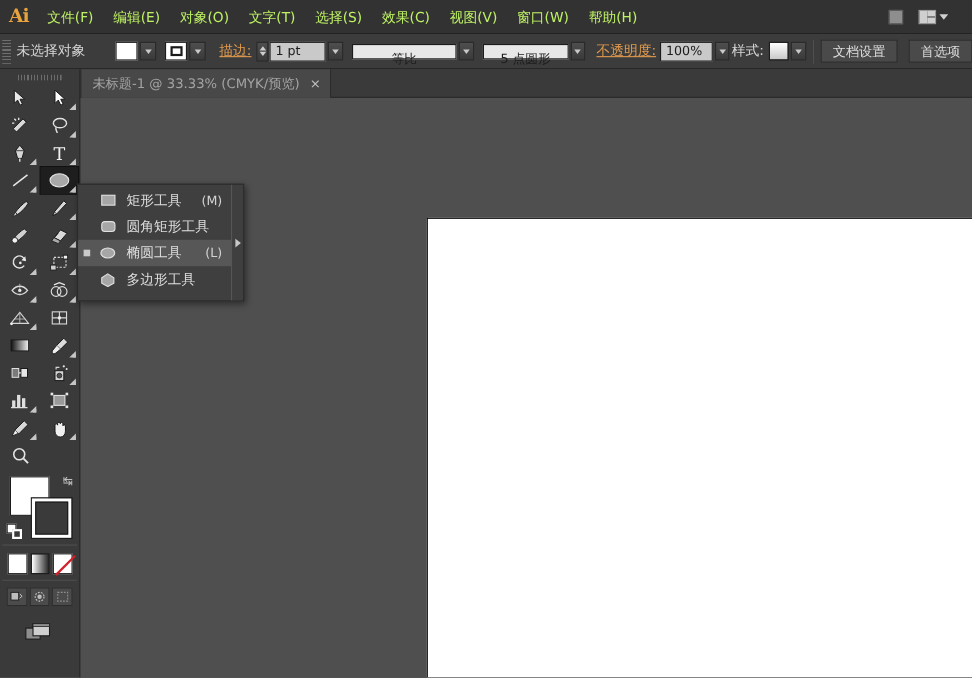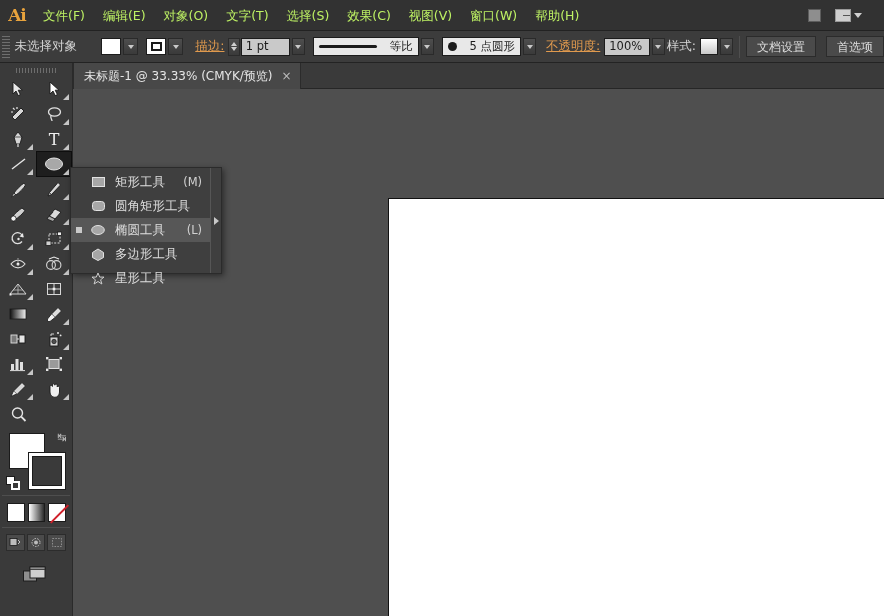--- a/index.html
+++ b/index.html
@@ -101,24 +101,24 @@
   .spinner i { width:0;height:0;border-left:3px solid transparent;border-right:3px solid transparent; display:block;}
   .spinner i.up { border-bottom: 4px solid #cfcfcf; margin-bottom:1px;}
   .spinner i.dn { border-top: 4px solid #cfcfcf; }
   .field {
     height: 18px; background: #c9c9c9; color: #1c1c1c;
     border: 1px solid #1c1c1c;
     font-size: 11.5px; line-height: 17px; padding: 0 4px;
     display: flex; align-items: center; white-space: nowrap;
   }
   .combo {
-    height: 19px; background: #e8e8e8; color: #1c1c1c;
+    height: 14px; background: #e8e8e8; color: #1c1c1c;
     border: 1px solid #1c1c1c;
-    font-size: 11.5px; display: flex; align-items: center; gap: 13px;
-    padding: 0 5px; white-space: nowrap;
+    font-size: 11.5px; display: flex; align-items: center; gap: 5px;
+    padding: 0 5px; white-space: nowrap; flex-direction: column;
   }
   .profile-line { width: 62px; height: 3px; background: #1b1b1b; border-radius:2px;}
   .brush-dot { width: 9px; height: 9px; border-radius: 50%; background: #1b1b1b; }
   .style-swatch {
     width: 21px; height: 17px; border: 1px solid #1c1c1c;
     background: linear-gradient(#ffffff, #c8c8c8);
   }
   .cb-button {
     height: 21px; padding: 0 10px; line-height: 20px;
     background: #4a4a4a; border: 1px solid #2b2b2b;
@@ -134,21 +134,21 @@
     position: absolute; left: 0; top: 0; width: 26px; height: 26px;
     display: flex; align-items: center; justify-content: center;
     color: #cacaca; font-size: 11px; background: #3a3a3a;
   }
   .doc-tab {
     position: absolute; left: 73px; top: 0; height: 26px;
     background: #484848;
     border-right: 1px solid #2b2b2b; border-left: 1px solid #2b2b2b;
     display: flex; align-items: center; padding: 0 8px 0 10px; gap: 9px;
   }
-  .doc-tab .title { font-size: 12px; color: #e5e5e5; white-space: nowrap; }
+  .doc-tab .title { font-size: 12px; color: #a3a3a3; white-space: nowrap; }
   .doc-tab .closex { font-size: 12px; color: #bdbdbd; line-height: 1; }
 
   
   .workspace {
     position: absolute; left: 73px; top: 89px;
     width: 811px; height: 527px; background: #4f4f4f;
   }
   .artboard {
     position: absolute; left: 315px; top: 109px;
     width: 500px; height: 418px; background: #ffffff;
@@ -674,29 +674,20 @@
       <div class="flyout-row">
         <span class="fi">
           <svg width="14" height="13" viewBox="0 0 14 13">
               <polygon points="7,1 12.5,4.5 12.5,9.5 7,12.5 1.5,9.5 1.5,4.5" fill="#a6a6a6" stroke="#e2e2e2" stroke-width="1"></polygon>
             </svg>
         </span>
         <span class="lbl">多边形工具</span>
         <span class="key"></span>
       </div>
 
-      <div class="flyout-row">
-        <span class="fi">
-          <svg width="14" height="13" viewBox="0 0 14 13">
-              <polygon points="7,1 8.7,5.1 13,5.1 9.6,7.8 10.9,12 7,9.5 3.1,12 4.4,7.8 1,5.1 5.3,5.1" fill="none" stroke="#cfcfcf" stroke-width="1"></polygon>
-            </svg>
-        </span>
-        <span class="lbl">星形工具</span>
-        <span class="key"></span>
-      </div>
 
     </div>
 
     <div class="flyout-tear">
         <i></i>
       </div>
   </div>
 
 </div>
 

